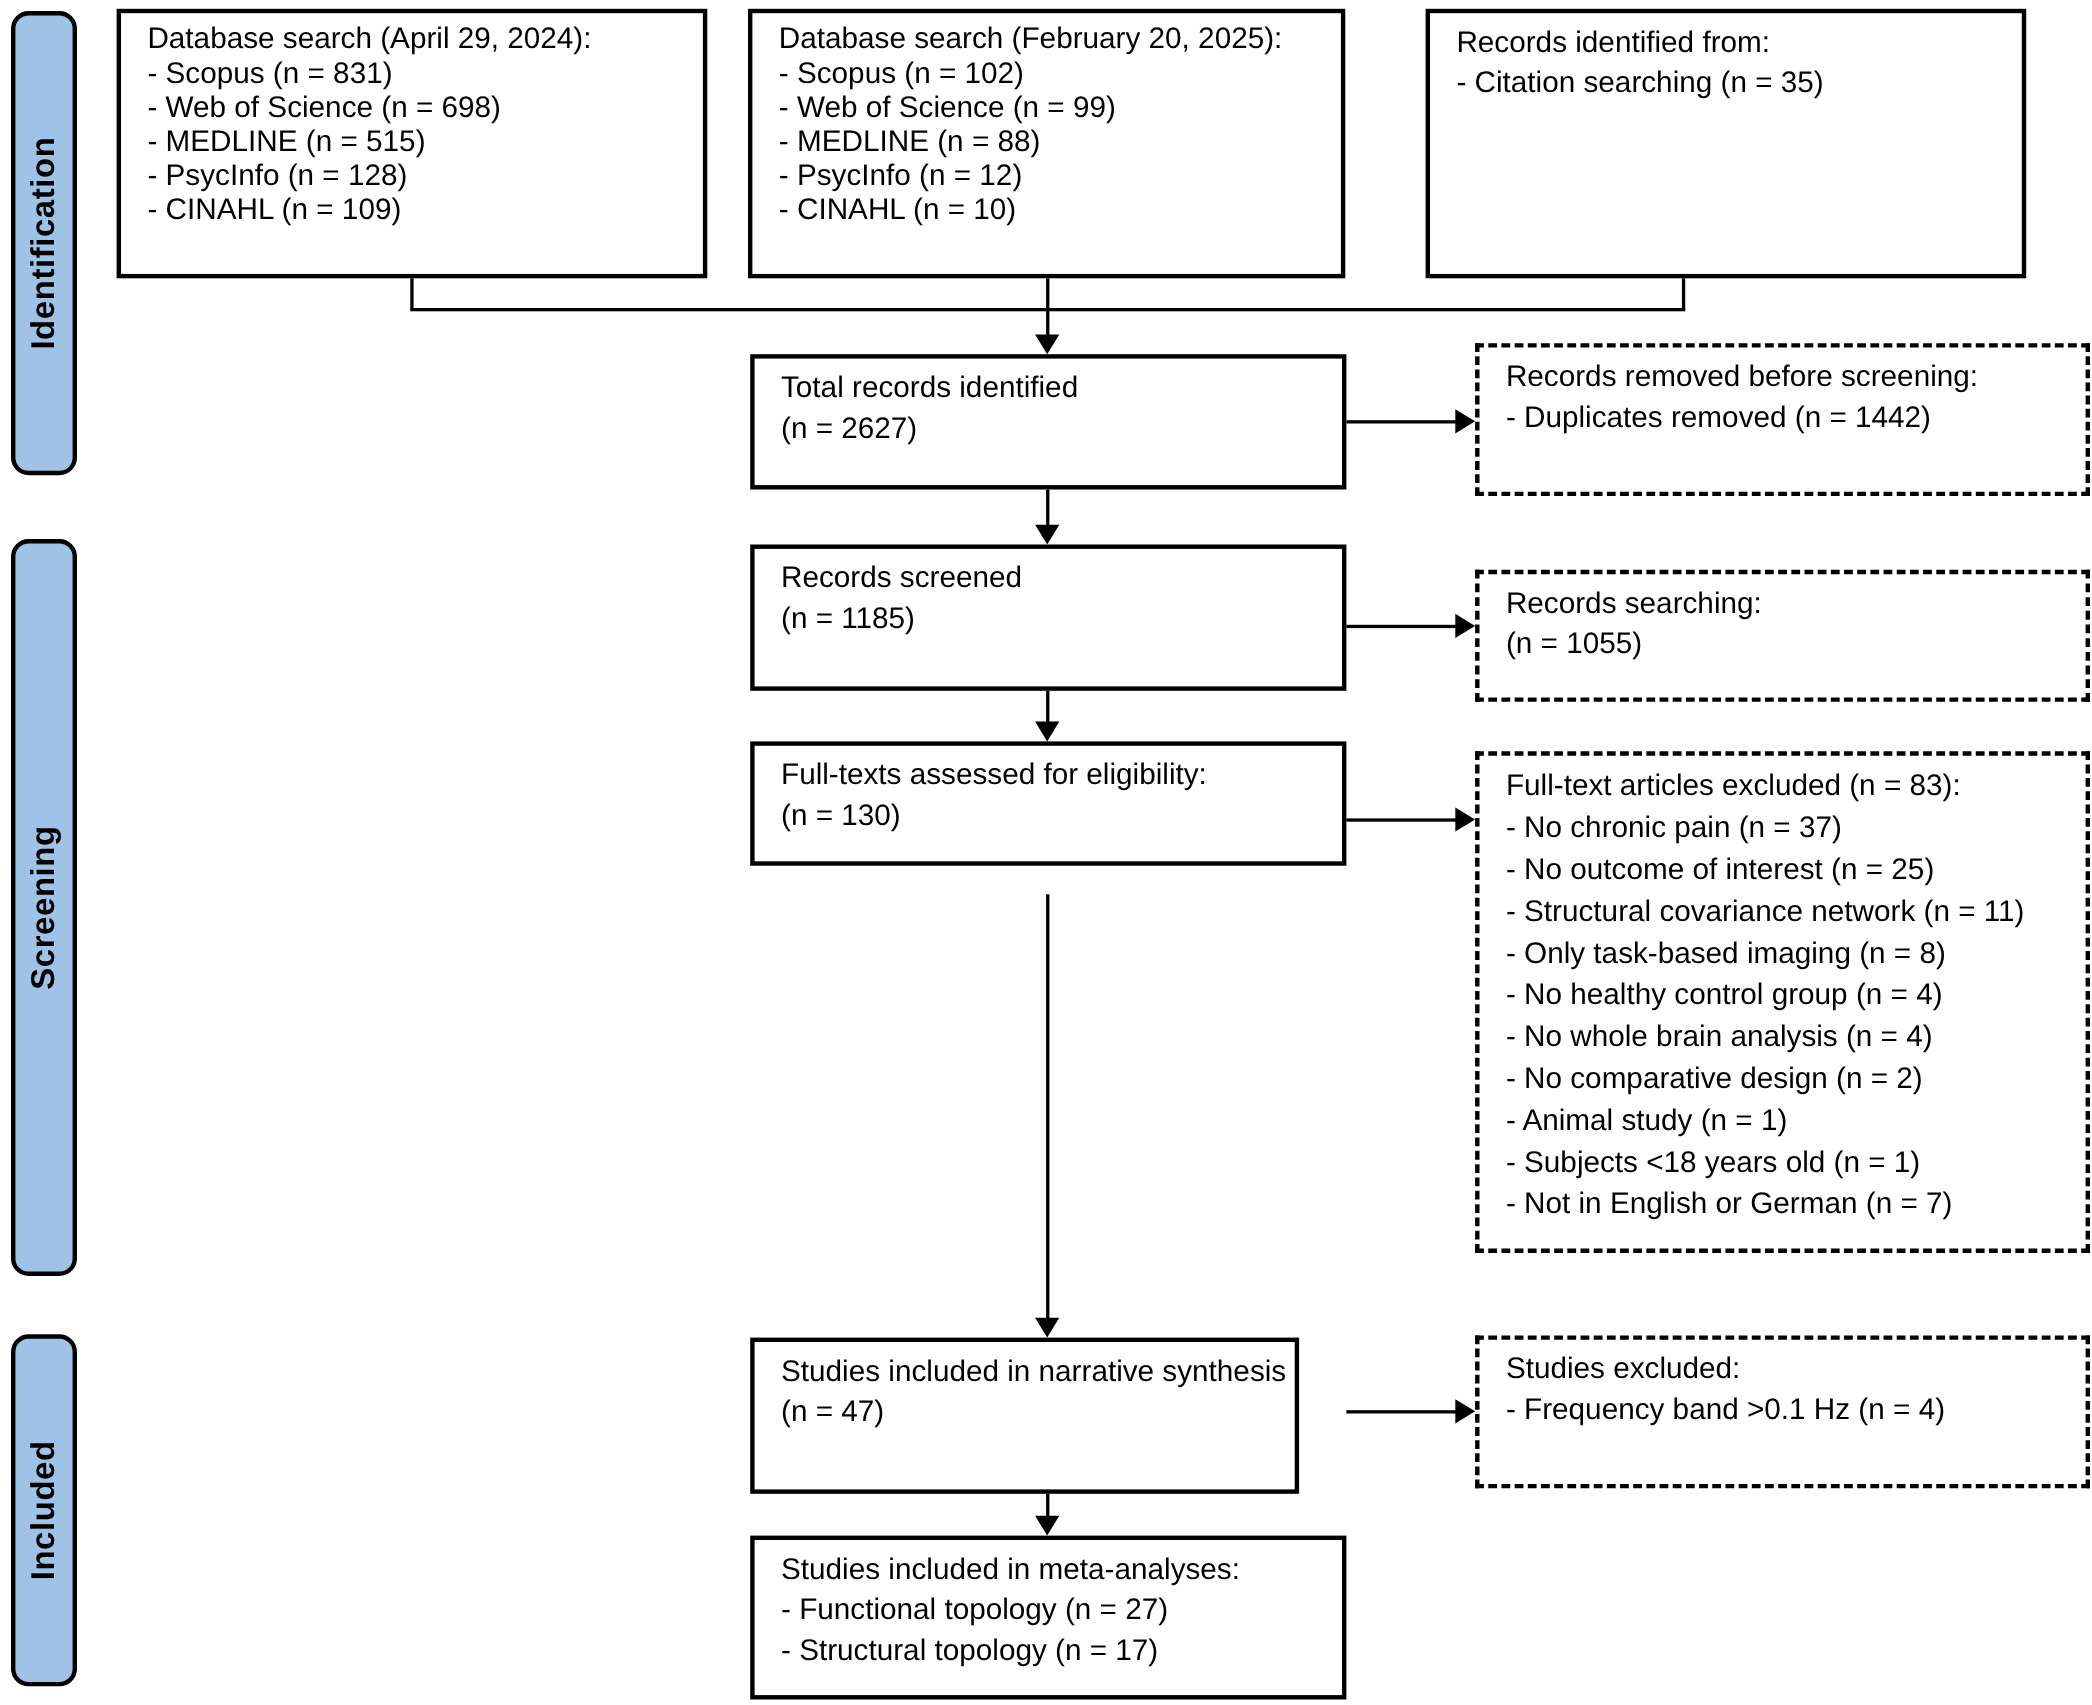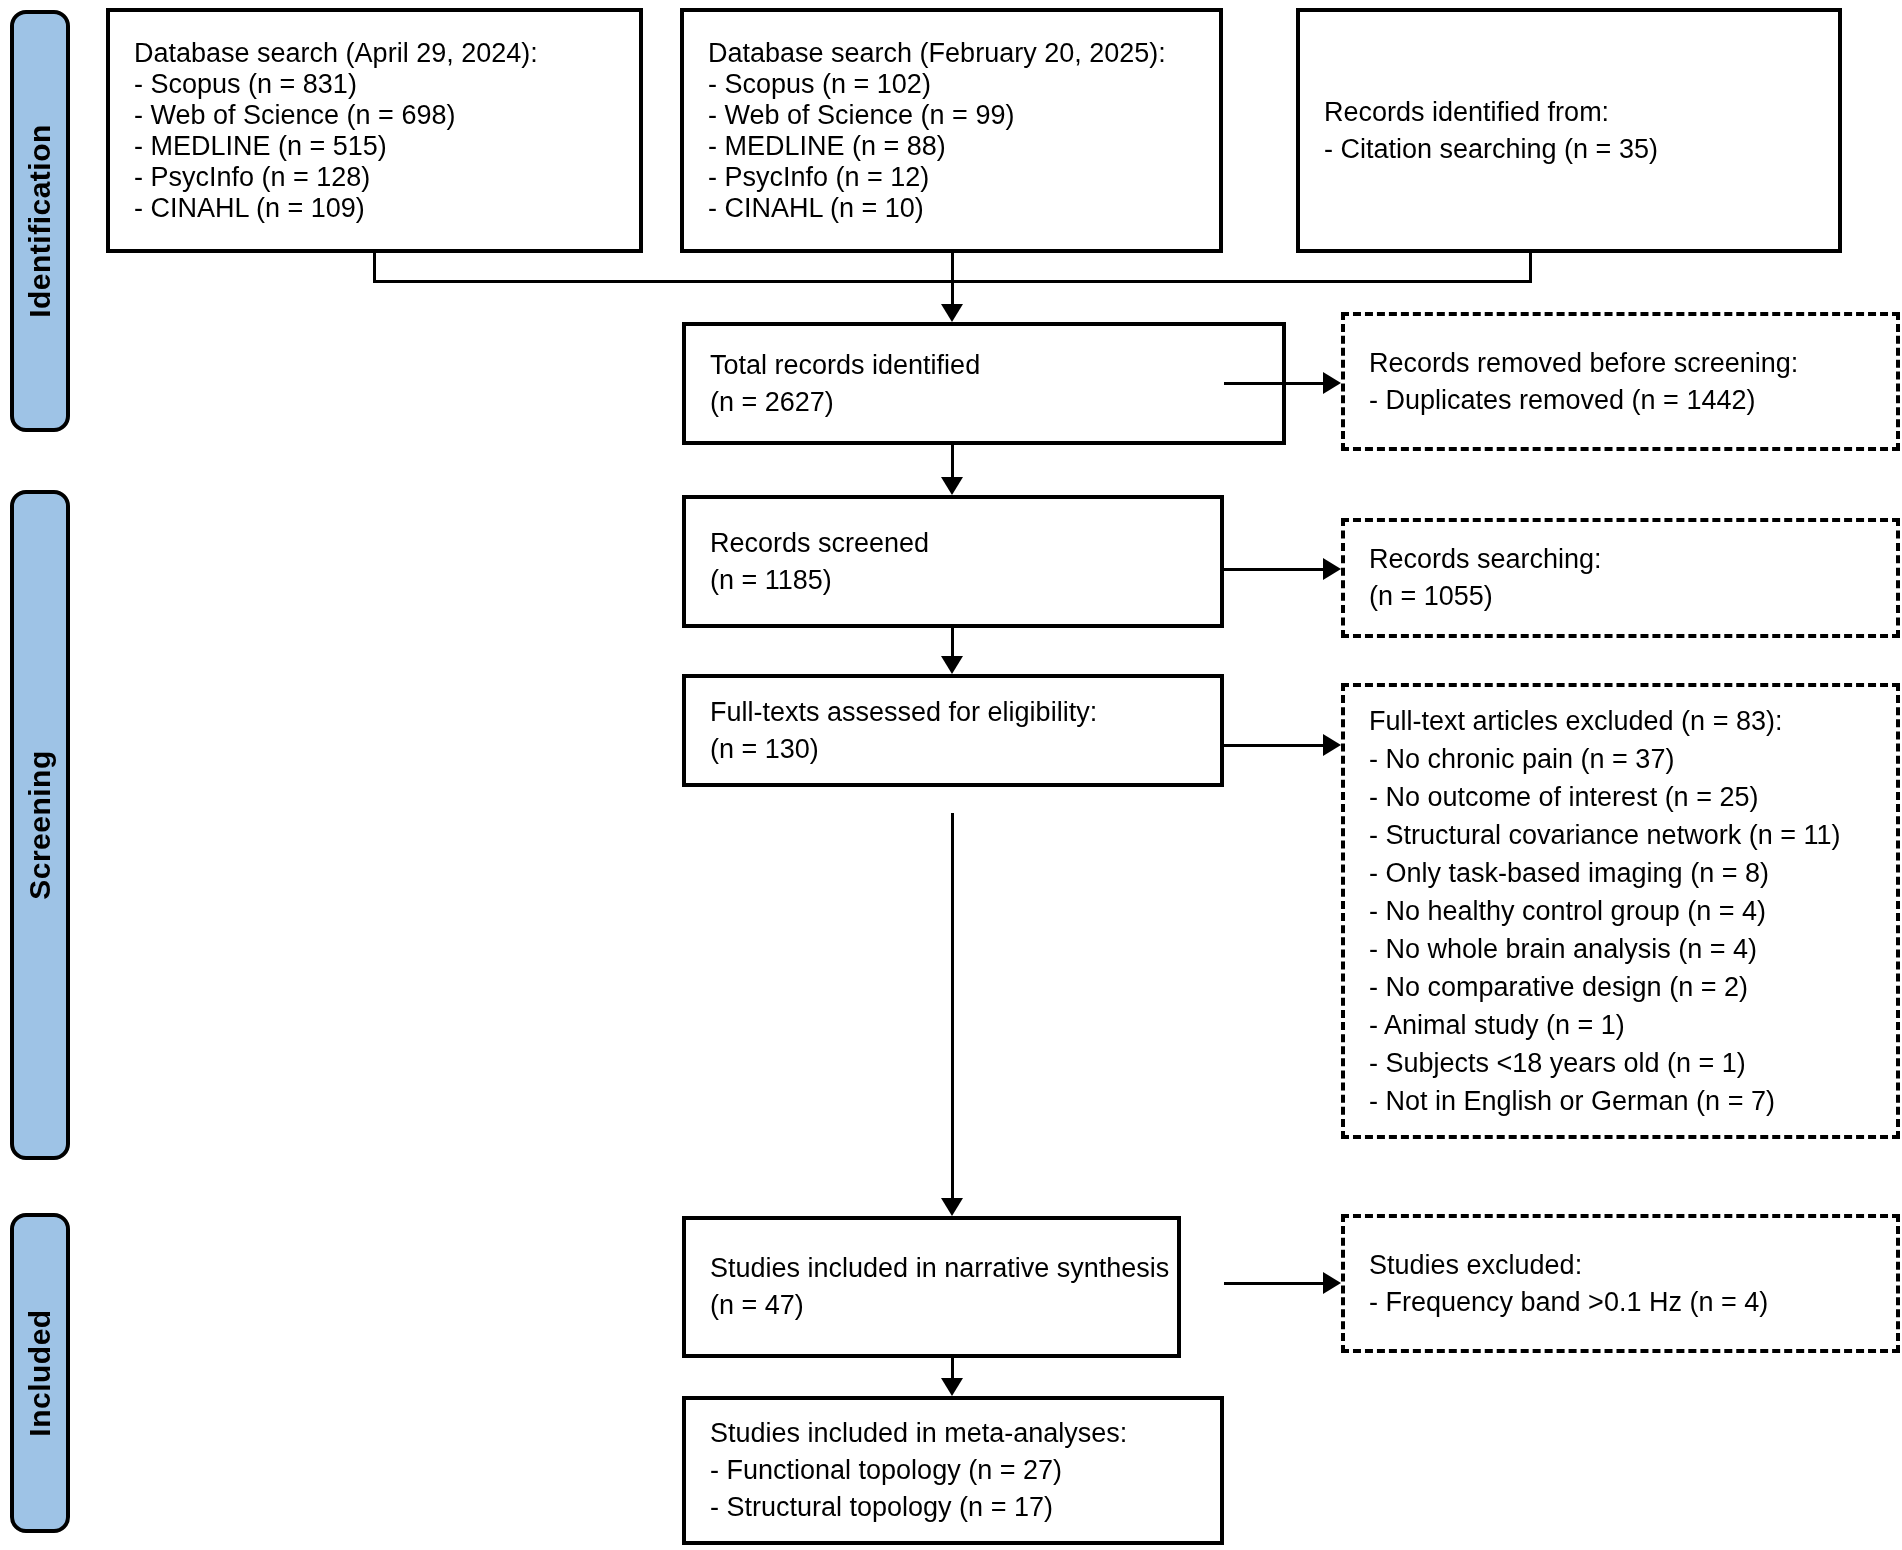--- a/index.html
+++ b/index.html
@@ -14,21 +14,21 @@
     border:4px solid #000;border-radius:16px;box-sizing:border-box;
     display:flex;align-items:center;justify-content:center;
   }
   .stage .stage-label{
     transform:rotate(-90deg);white-space:nowrap;
     font-weight:bold;font-size:30px;letter-spacing:.5px;
   }
   
   .box{
     position:absolute;background:#fff;border:4px solid #000;box-sizing:border-box;
-    display:flex;flex-direction:column;justify-content:center;
+    display:flex;flex-direction:column;justify-content:flex-start;
     padding:8px 12px 8px 24px;font-size:27px;
   }
   .box.dashed{border-style:dashed;}
   .box.lh31 .line{line-height:31px;}
   .box.lh37 .line{line-height:37px;}
   .box.lh38 .line{line-height:38px;}
   .line{white-space:nowrap;}
   
   .vline,.hline{position:absolute;background:#000;}
   .vline{width:3px;}
@@ -81,21 +81,21 @@
     <div class="line">Records identified from:</div>
     <div class="line">- Citation searching (n = 35)</div>
   </div>
 
   <div class="vline" style="left:373px;top:253px;height:29px;"></div>
   <div class="vline" style="left:1529px;top:253px;height:29px;"></div>
   <div class="hline" style="left:373px;top:280px;width:1159px;"></div>
   <div class="vline" style="left:951px;top:253px;height:53px;"></div>
   <div class="arrow-down" style="left:941px;top:304px;"></div>
 
-  <div class="box lh37" style="left:682px;top:322px;width:604px;height:123px;">
+  <div class="box lh37" style="left:682px;top:322px;width:542px;height:123px;">
     <div class="line">Total records identified</div>
     <div class="line">(n = 2627)</div>
   </div>
 
   <div class="box lh37" style="left:682px;top:495px;width:542px;height:133px;">
     <div class="line">Records screened</div>
     <div class="line">(n = 1185)</div>
   </div>
 
   <div class="box lh37" style="left:682px;top:674px;width:542px;height:113px;">

